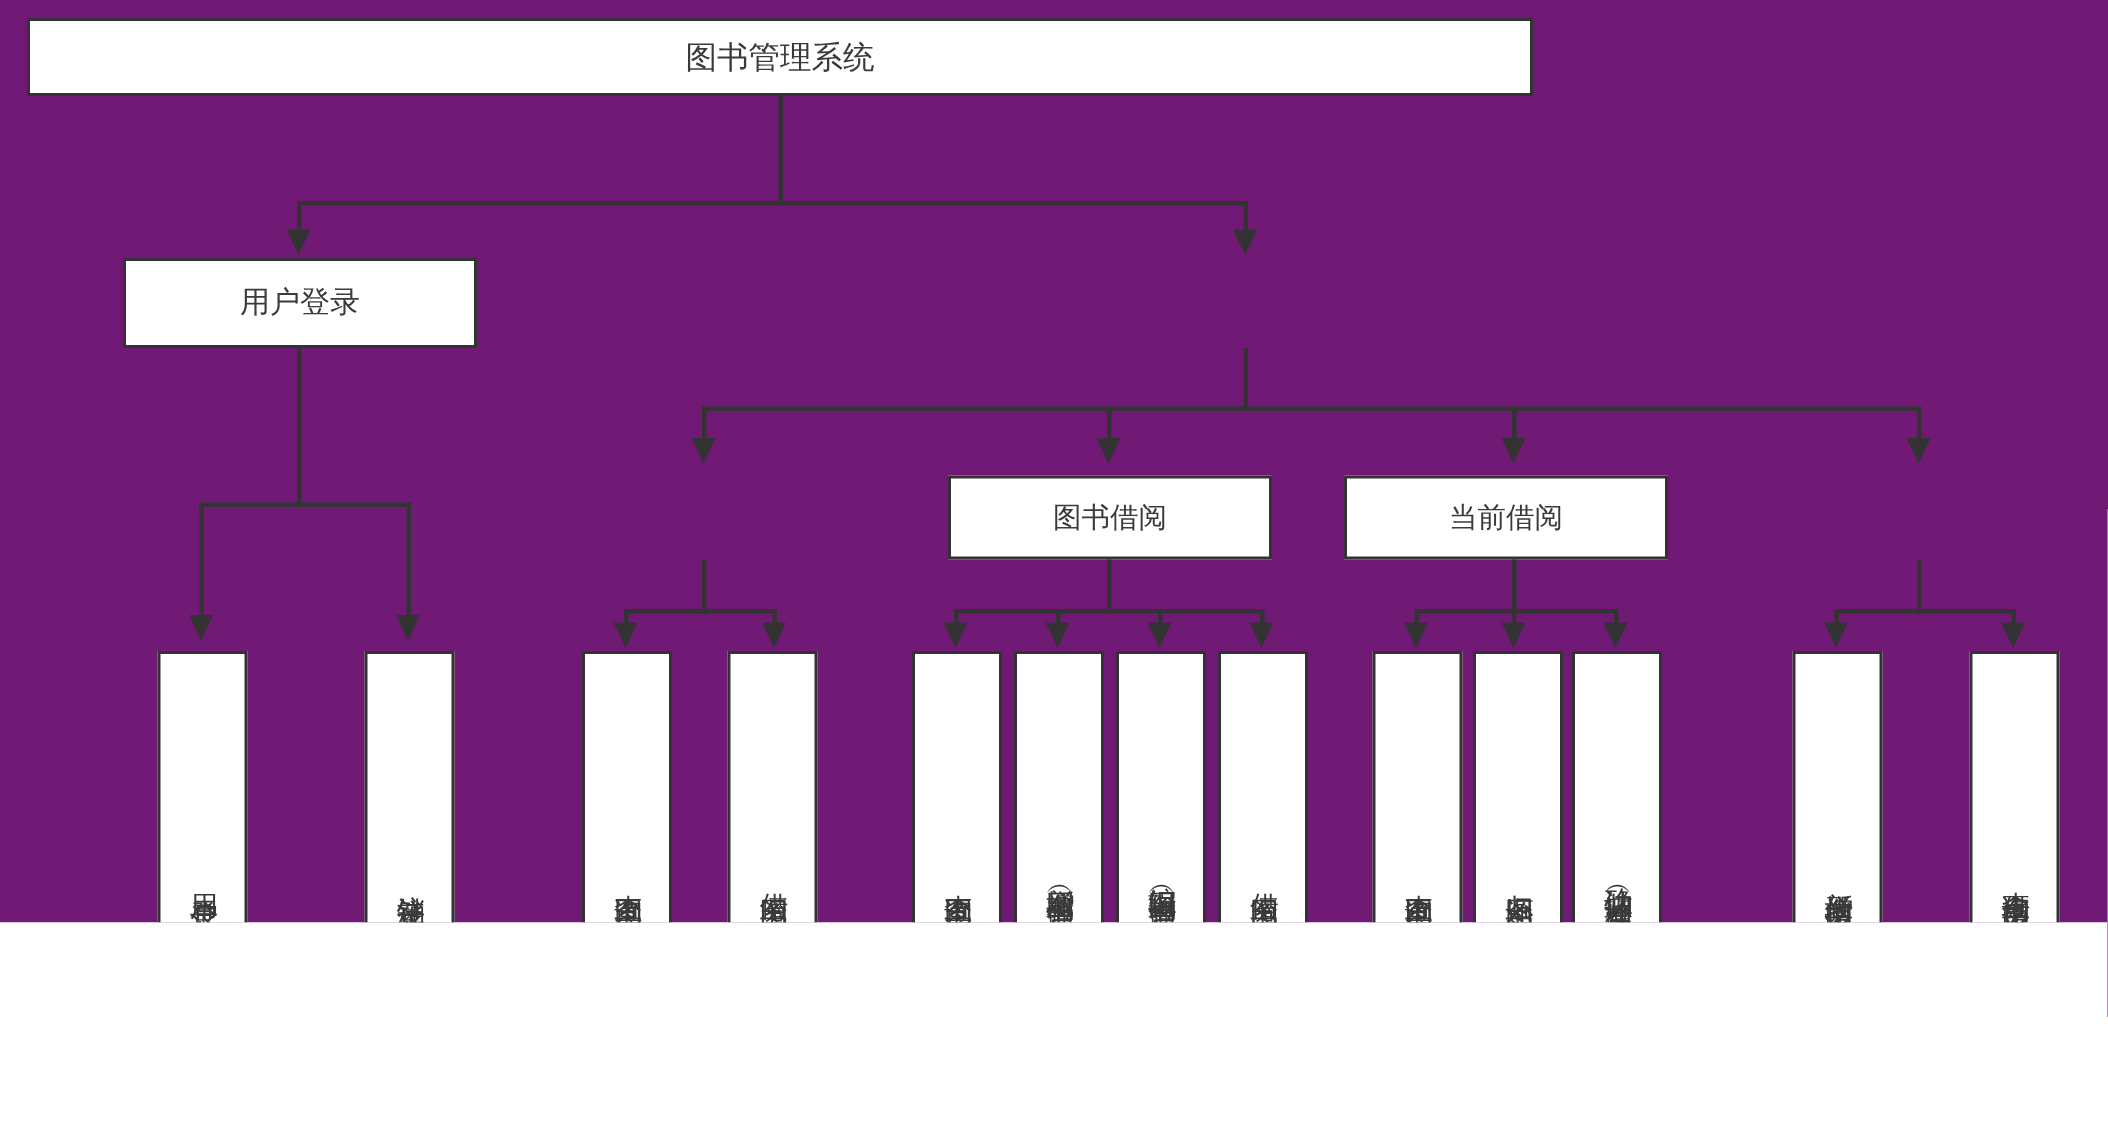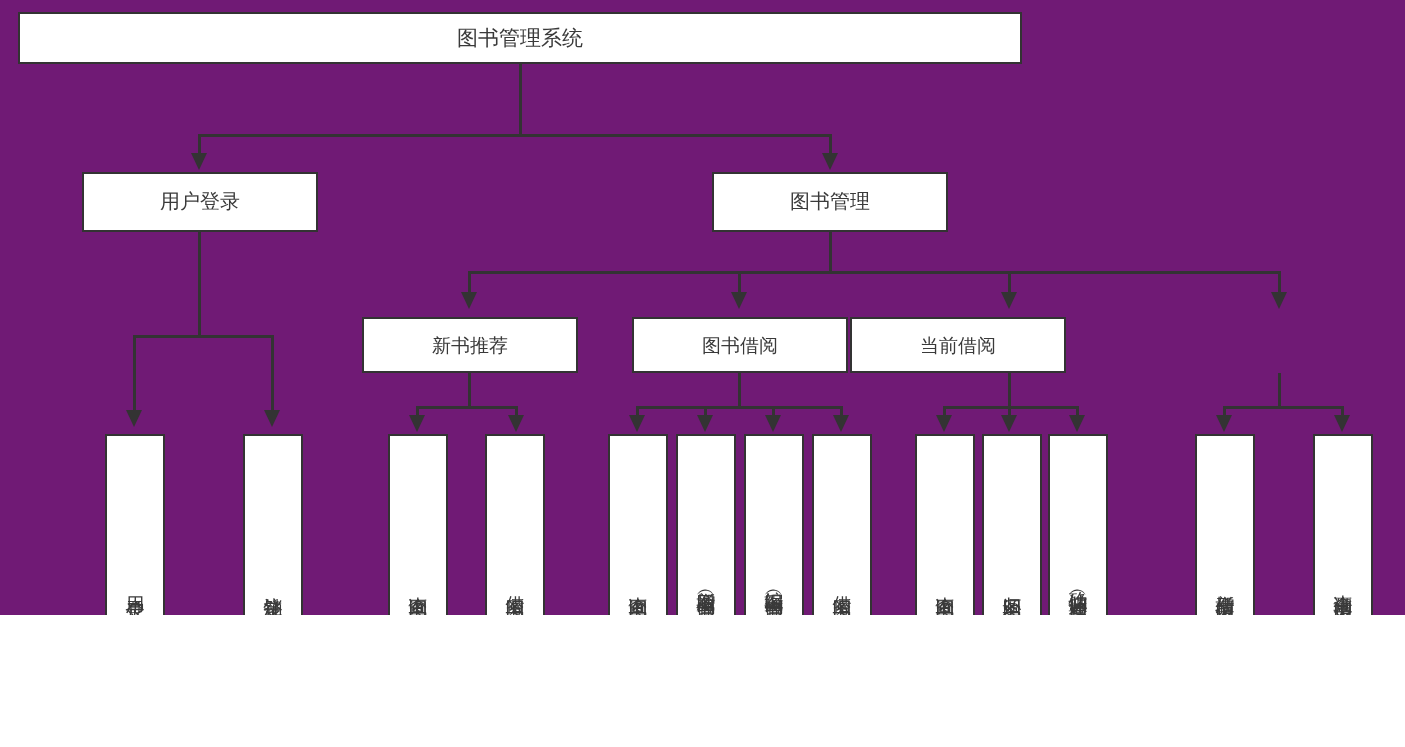--- a/index.html
+++ b/index.html
@@ -82,44 +82,42 @@
   <div class="edge vline" style="left:519px;top:64px;width:3px;height:72px;"></div>
 
   <div class="edge hline" style="left:198px;top:134px;width:634px;height:3px;"></div>
 
   <div class="edge vline" style="left:198px;top:134px;width:3px;height:22px;"></div>
   <div class="arrow" style="left:191px;top:153px;"></div>
   <div class="edge vline" style="left:829px;top:134px;width:3px;height:22px;"></div>
   <div class="arrow" style="left:822px;top:153px;"></div>
 
   <div class="node lvl2" style="left:82px;top:172px;width:236px;height:60px;">用户登录</div>
-  <div class="node lvl2" style="left:712px;top:172px;width:236px;height:60px;">图书管理</div>
 
   <div class="edge vline" style="left:198px;top:232px;width:3px;height:106px;"></div>
   <div class="edge hline" style="left:133px;top:335px;width:140px;height:3px;"></div>
   <div class="edge vline" style="left:133px;top:335px;width:3px;height:78px;"></div>
   <div class="arrow" style="left:126px;top:410px;"></div>
   <div class="edge vline" style="left:271px;top:335px;width:3px;height:78px;"></div>
   <div class="arrow" style="left:264px;top:410px;"></div>
 
   <div class="edge vline" style="left:829px;top:232px;width:3px;height:42px;"></div>
   <div class="edge hline" style="left:468px;top:271px;width:811px;height:3px;"></div>
 
   <div class="edge vline" style="left:468px;top:271px;width:3px;height:24px;"></div>
   <div class="arrow" style="left:461px;top:292px;"></div>
   <div class="edge vline" style="left:738px;top:271px;width:3px;height:24px;"></div>
   <div class="arrow" style="left:731px;top:292px;"></div>
   <div class="edge vline" style="left:1008px;top:271px;width:3px;height:24px;"></div>
   <div class="arrow" style="left:1001px;top:292px;"></div>
   <div class="edge vline" style="left:1278px;top:271px;width:3px;height:24px;"></div>
   <div class="arrow" style="left:1271px;top:292px;"></div>
 
-  <div class="node lvl3" style="left:362px;top:317px;width:216px;height:56px;">新书推荐</div>
   <div class="node lvl3" style="left:632px;top:317px;width:216px;height:56px;text-align:right;">图书借阅</div>
-  <div class="node lvl3" style="left:850px;top:317px;width:216px;height:56px;text-align:center;">当前借阅</div>
+  <div class="node lvl3" style="left:896px;top:317px;width:216px;height:56px;text-align:center;">当前借阅</div>
 
   <div class="edge vline" style="left:468px;top:373px;width:3px;height:36px;"></div>
   <div class="edge hline" style="left:416px;top:406px;width:102px;height:3px;"></div>
   <div class="edge vline" style="left:416px;top:406px;width:3px;height:12px;"></div>
   <div class="arrow" style="left:409px;top:415px;"></div>
   <div class="edge vline" style="left:515px;top:406px;width:3px;height:12px;"></div>
   <div class="arrow" style="left:508px;top:415px;"></div>
 
   <div class="edge vline" style="left:738px;top:373px;width:3px;height:36px;"></div>
   <div class="edge hline" style="left:636px;top:406px;width:206px;height:3px;"></div>

